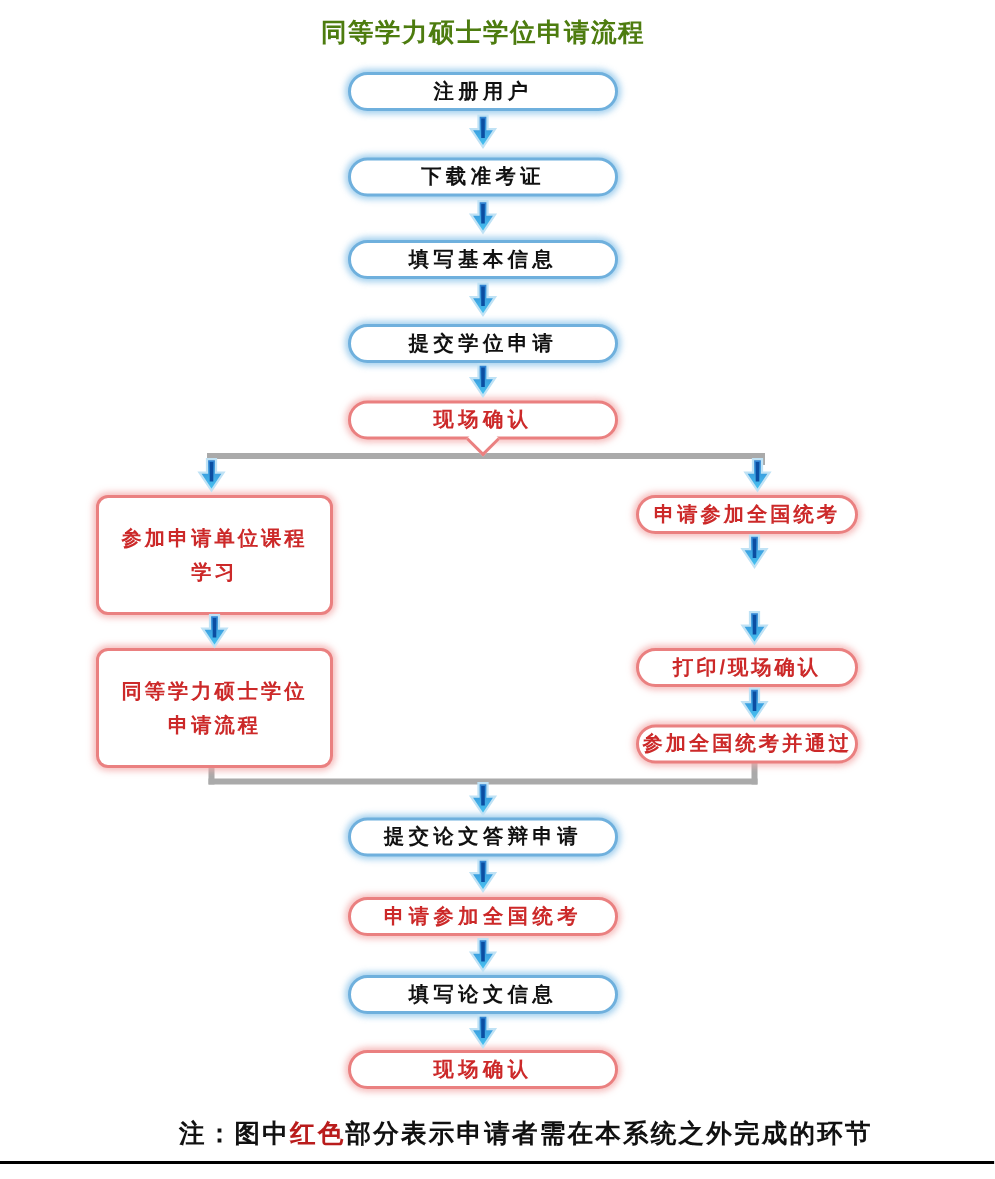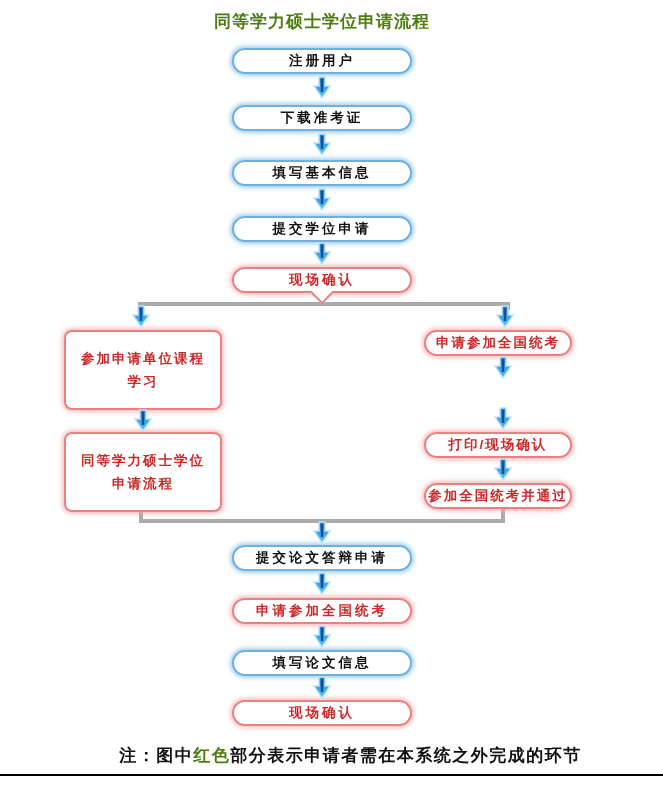--- a/index.html
+++ b/index.html
@@ -27,21 +27,21 @@
   .tail{
     position:absolute;left:314px;top:285px;width:14px;height:14px;background:#fff;
     border-right:2px solid #ea8080;border-bottom:2px solid #ea8080;
     transform:rotate(45deg);z-index:3;
   }
   .note{
     position:absolute;top:744px;left:0;width:663px;text-align:center;
     font-size:17px;font-weight:bold;letter-spacing:1.5px;color:#111;
     transform:translateX(19px);
   }
-  .note .hl{color:#4d7c0f;}
+  .note .hl{color:#b91c1c;}
   .bottom-rule{position:absolute;left:0;top:774px;width:663px;height:2px;background:#000;}
 </style>
 </head>
 <body>
 
 <div id="stage">
 
   <svg width="0" height="0" style="position:absolute" aria-hidden="true">
     <defs>
       <linearGradient id="arrow-grad" x1="0" y1="0" x2="0" y2="1">

